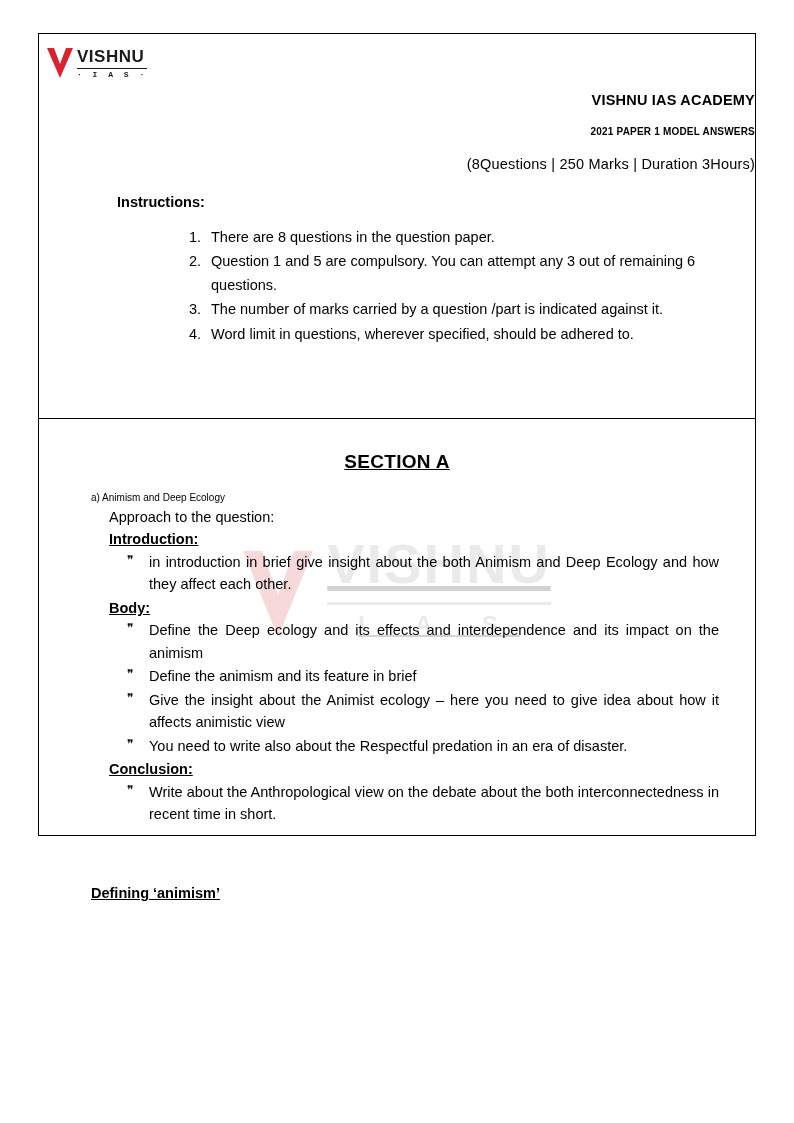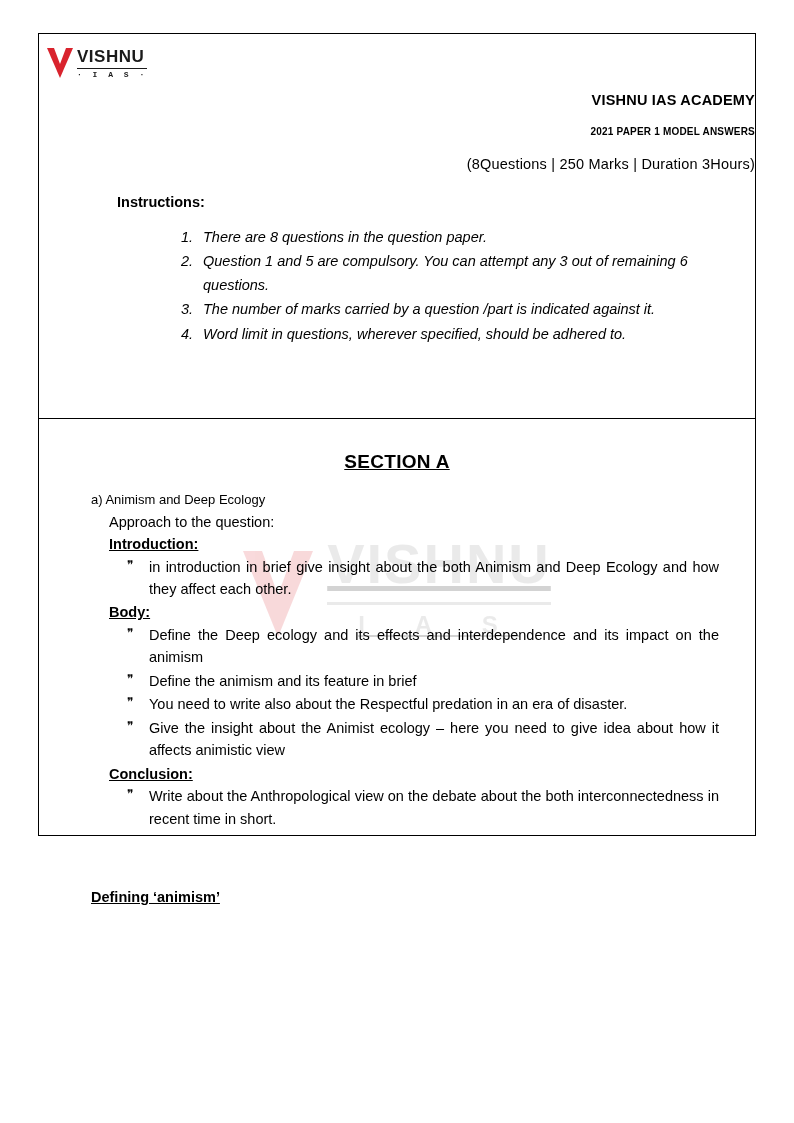--- a/index.html
+++ b/index.html
@@ -117,25 +117,24 @@
   }
 
   .instructions-label {
     font-size: 14.5px;
     font-weight: bold;
     margin-left: 78px;
     margin-bottom: 16px;
   }
 
   ol.instructions {
-    margin: 8px;
+    margin: 16px;
     padding-left: 150px;
     font-size: 14.5px;
     line-height: 1.62;
-    font-style: italic;
   }
   ol.instructions li {
     margin-bottom: 1px;
     padding-left: 6px;
   }
 
   
   .body-block {
     position: relative;
     padding: 28px 22px 0 22px;
@@ -152,21 +151,21 @@
     letter-spacing: 0.3px;
   }
 
   .q-line {
     margin: 0 0 20px 8px;
     font-size: 14.5px;
   }
 
   .sub-q {
     margin: 0 0 0 30px;
-    font-size: 13px;
+    font-size: 10px;
   }
   .approach {
     margin: 0 0 0 48px;
     font-size: 14.5px;
   }
 
   .part-head {
     margin: 0 0 0 48px;
     font-weight: bold;
     text-decoration: underline;
@@ -314,22 +313,22 @@
 
       <div class="part-head">Introduction:</div>
       <ul class="bullets">
         <li>in introduction in brief give insight about the both Animism and Deep Ecology and how they affect each other.</li>
       </ul>
 
       <div class="part-head">Body:</div>
       <ul class="bullets">
         <li>Define the Deep ecology and its effects and interdependence and its impact on the animism</li>
         <li>Define the animism and its feature in brief</li>
+        <li>Give the insight about the Animist ecology – here you need to give idea about how it affects animistic view</li>
         <li>You need to write also about the Respectful predation in an era of disaster.</li>
-        <li>Give the insight about the Animist ecology – here you need to give idea about how it affects animistic view</li>
       </ul>
 
       <div class="part-head">Conclusion:</div>
       <ul class="bullets">
         <li>Write about the Anthropological view on the debate about the both interconnectedness in recent time in short.</li>
       </ul>
 
       <div class="defining">Defining ‘animism’</div>
     </div>
 

